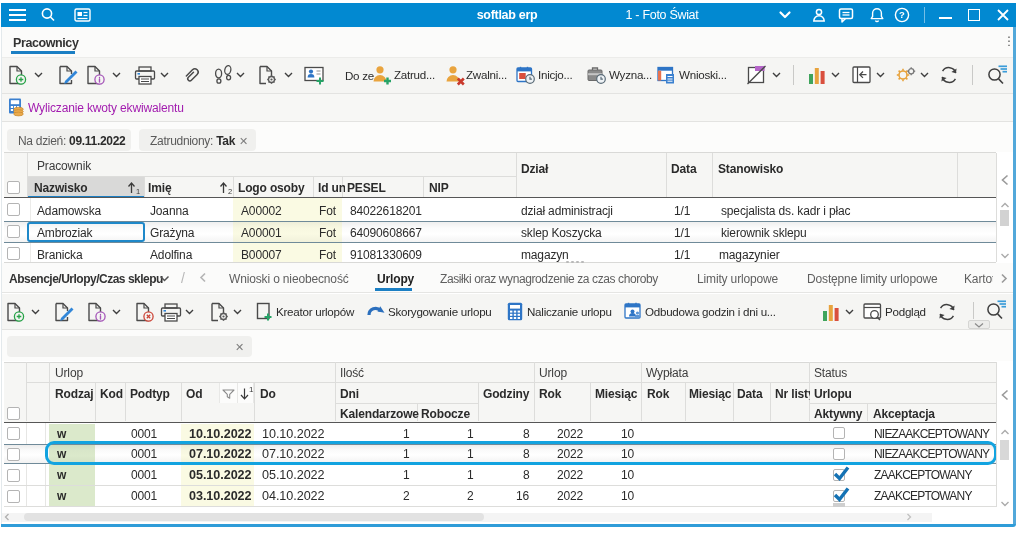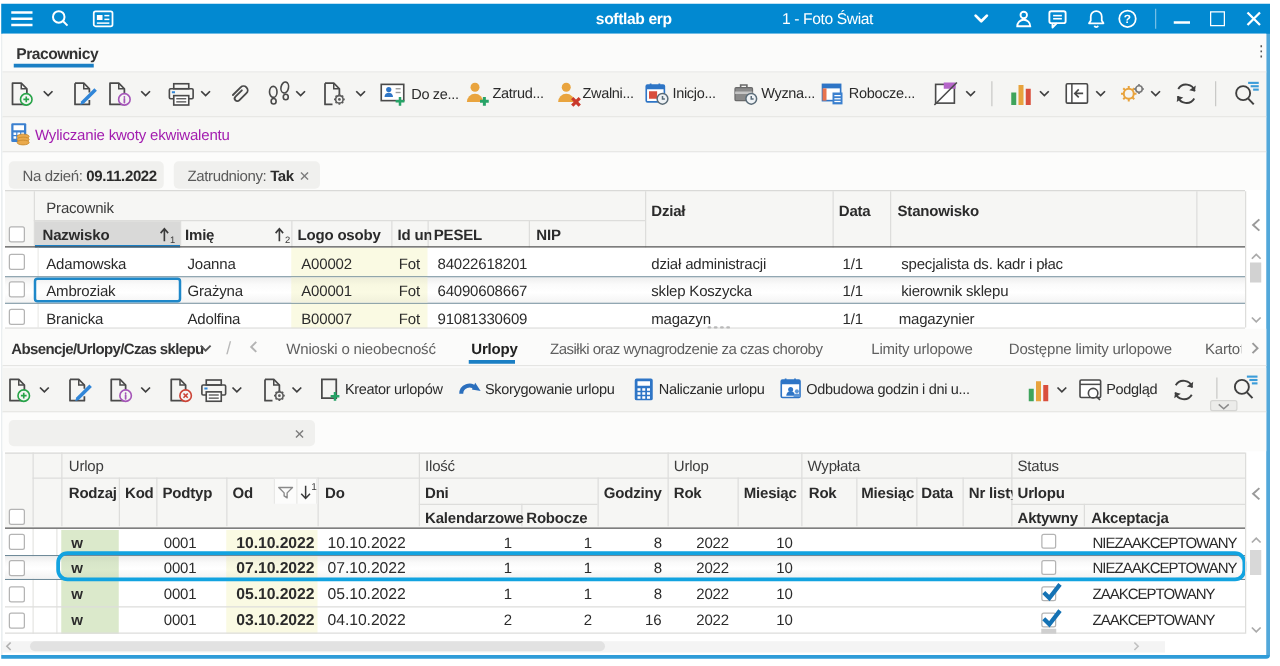--- a/index.html
+++ b/index.html
@@ -156,21 +156,21 @@
   </svg>
 
 <svg class="a" style="left:304px; top:66px;" width="22" height="20" viewBox="0 0 22 20">
     <rect x="1" y="1.5" width="18" height="13" fill="#fff" stroke="#4a4a4a" stroke-width="1.3"></rect>
     <circle cx="7" cy="5.6" r="2.1" fill="#2e75c6"></circle>
     <path d="M3.6 11.5 a3.4 3.4 0 0 1 6.8 0 z" fill="#2e75c6"></path>
     <line x1="12.5" y1="5" x2="16.5" y2="5" stroke="#9a9a9a" stroke-width="1.1"></line>
     <line x1="12.5" y1="8" x2="16.5" y2="8" stroke="#9a9a9a" stroke-width="1.1"></line>
     <path d="M16 11.5 v7 M12.5 15 h7" stroke="#27a367" stroke-width="2"></path>
   </svg>
-<div class="tl" style="left:329px; top:69.5px;text-align:center;">Do ze...</div>
+<div class="tl" style="left:345px; top:69.5px;text-align:center;">Do ze...</div>
 
 <svg class="a" style="left:372px; top:65px;" width="21" height="21" viewBox="0 0 21 21">
     <circle cx="8" cy="4.8" r="3.6" fill="#e9a43e"></circle>
     <path d="M1.5 16.5 a6.5 6.5 0 0 1 13 0 z" fill="#e9a43e"></path>
     <path d="M15.5 12.5 v7 M12 16 h7" stroke="#27a367" stroke-width="2.4"></path>
   </svg>
 <div class="tl" style="left:394px; top:69px;">Zatrud...</div>
 
 <svg class="a" style="left:445px; top:65px;" width="21" height="21" viewBox="0 0 21 21">
     <circle cx="8" cy="4.8" r="3.6" fill="#e9a43e"></circle>
@@ -203,21 +203,21 @@
     <rect x="1" y="1.5" width="14.5" height="13" fill="#fff" stroke="#2e75c6" stroke-width="1.3"></rect>
     <rect x="1" y="1.5" width="14.5" height="3.2" fill="#2e75c6"></rect>
     <rect x="1" y="4.7" width="3.2" height="9.8" fill="#e8734f"></rect>
     <rect x="9" y="8" width="8" height="9.5" fill="#3b80cf"></rect>
     <g stroke="#fff" stroke-width="1">
       <line x1="10.5" y1="10.5" x2="15.5" y2="10.5"></line>
       <line x1="10.5" y1="13" x2="15.5" y2="13"></line>
       <line x1="10.5" y1="15.2" x2="15.5" y2="15.2"></line>
     </g>
   </svg>
-<div class="tl" style="left:679px; top:69px;">Robocze...</div>
+<div class="tl" style="left:679px; top:69px;">Wnioski...</div>
 
 <svg class="a" style="left:746px; top:65px;" width="21" height="21" viewBox="0 0 21 21">
     <rect x="2.5" y="2.5" width="15" height="15" fill="#fff" stroke="#4a4a4a" stroke-width="1.3"></rect>
     <rect x="9" y="1" width="9.5" height="5" fill="#b565c9"></rect>
     <line x1="1.5" y1="19 " x2="19.5" y2="1" stroke="#4a4a4a" stroke-width="1.3"></line>
   </svg>
 <svg class="a" style="left:772px; top:72px;" width="9" height="6" viewBox="0 0 9 6">
     <path d="M1 1 L4.5 4.5 L8 1" fill="none" stroke="#3f3f3f" stroke-width="1.4"></path>
   </svg>
 <div class="a" style="left:793px; top:65px; width:1px; height:20px; background:#c9c9c7;"></div>

